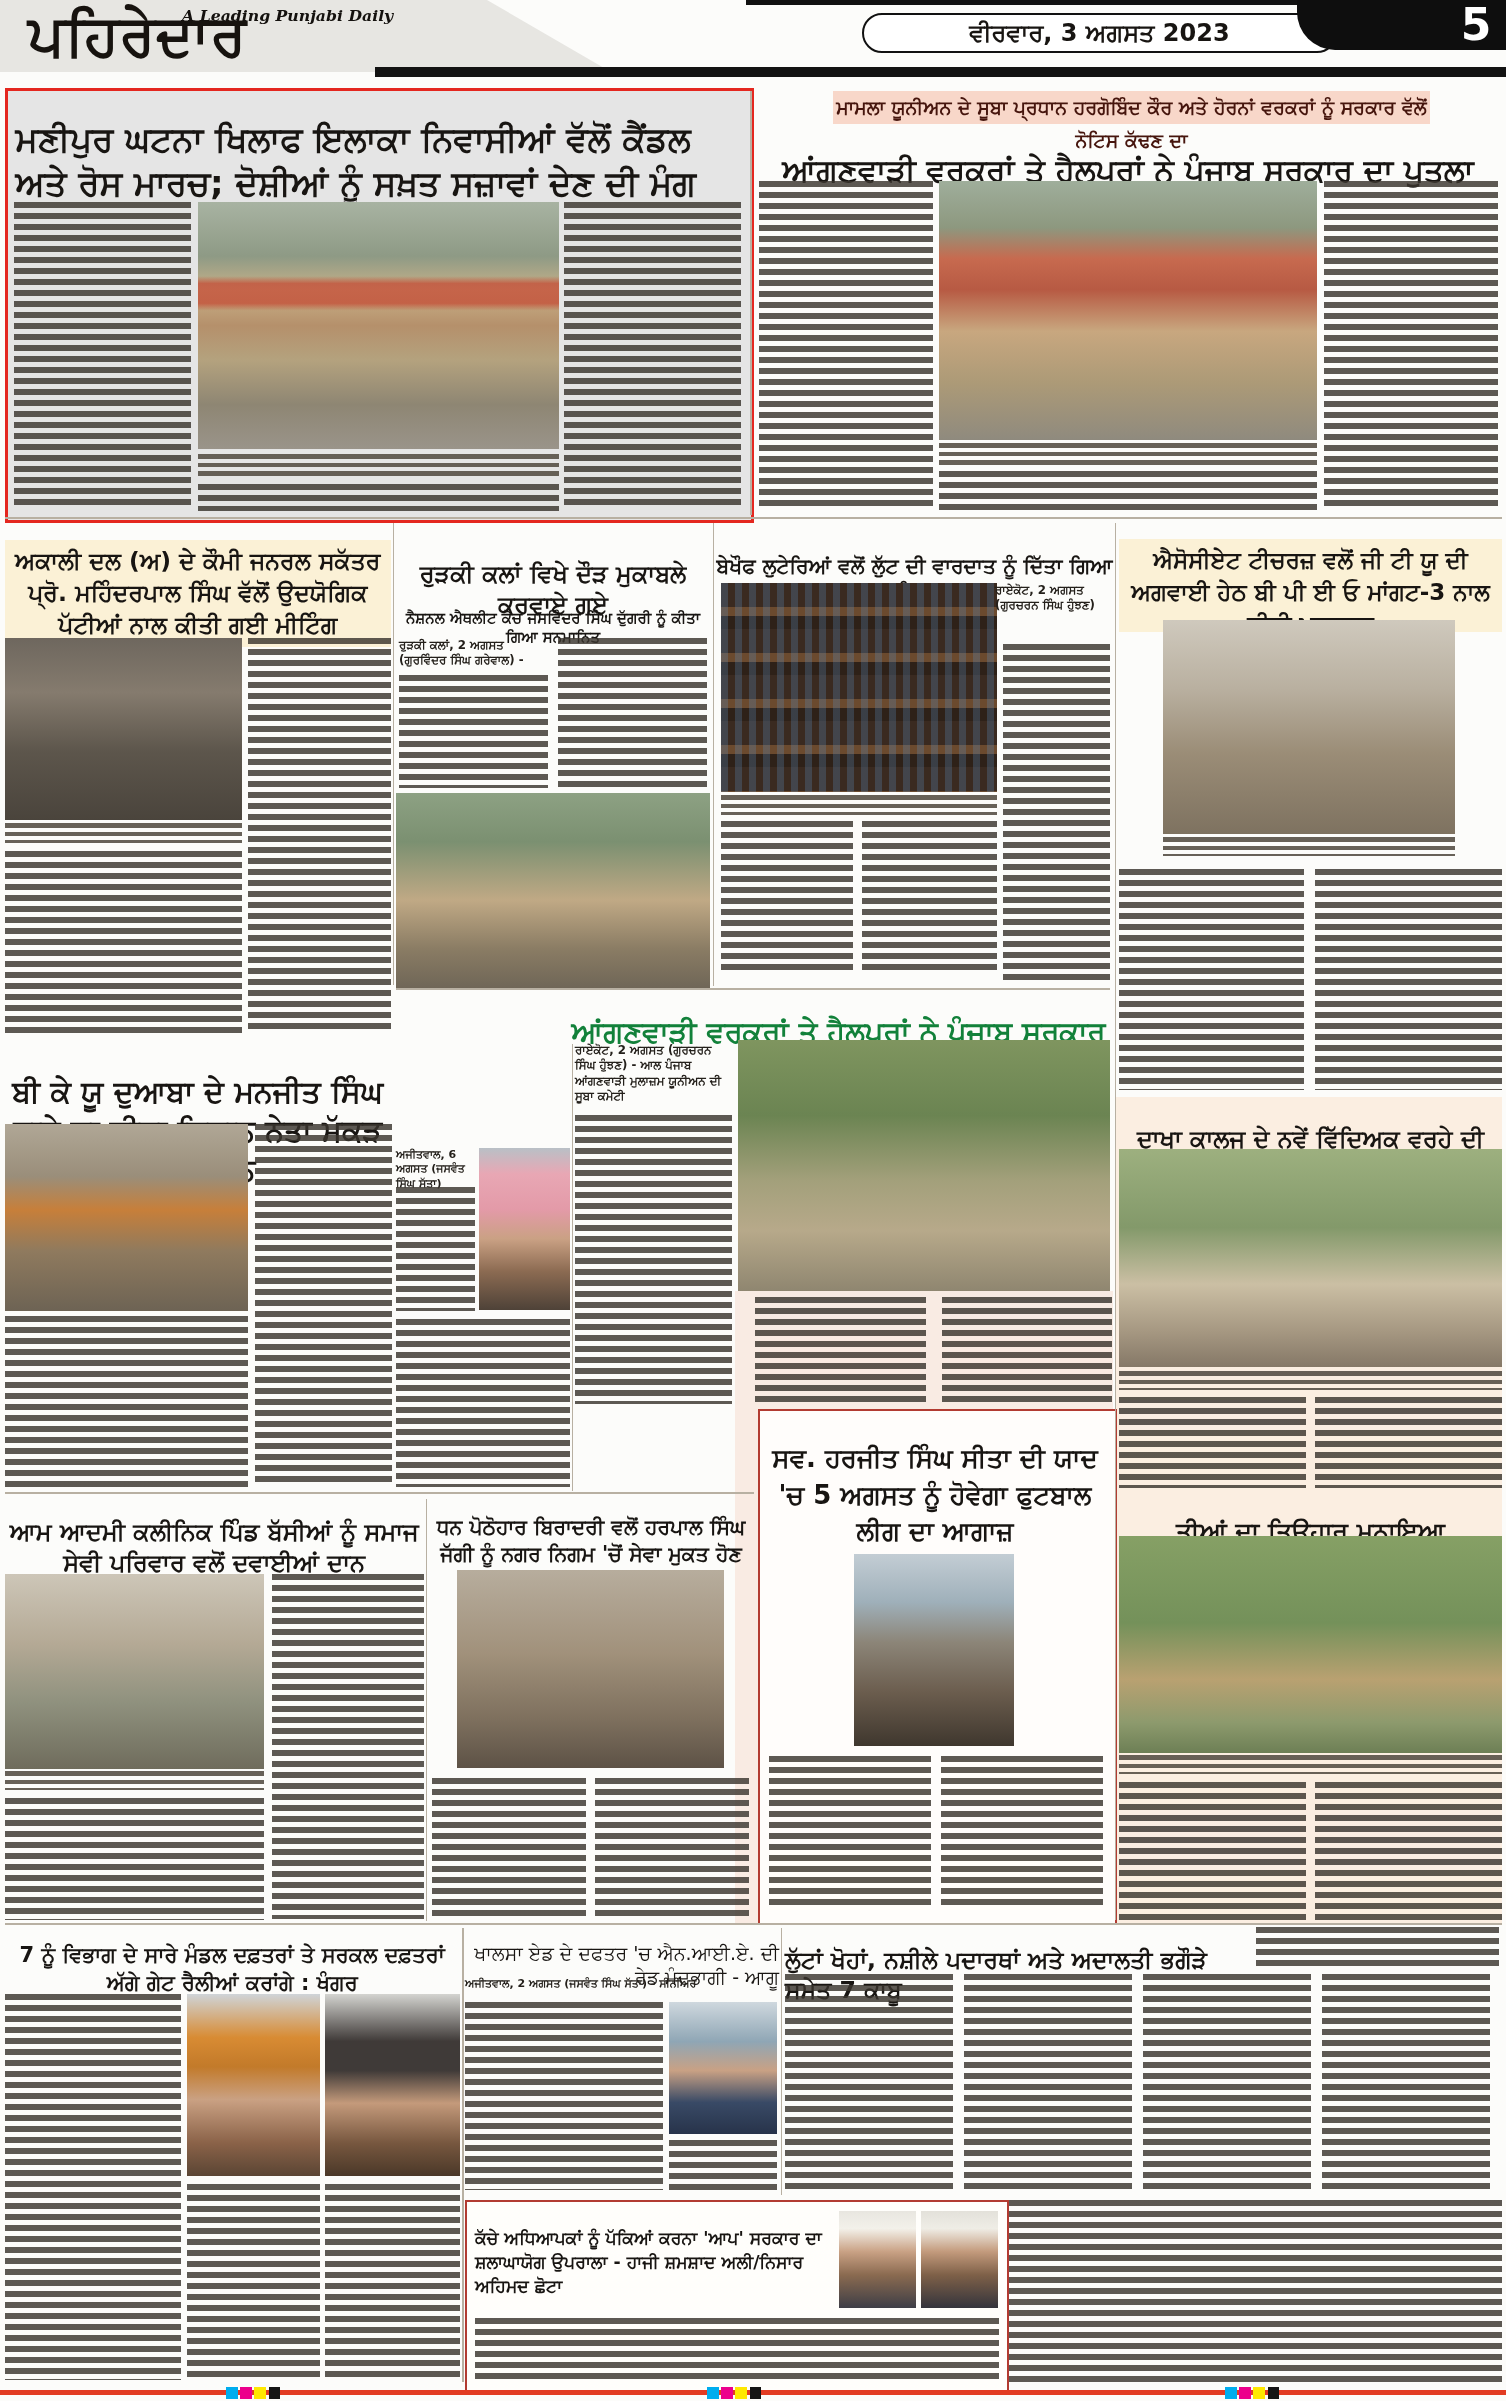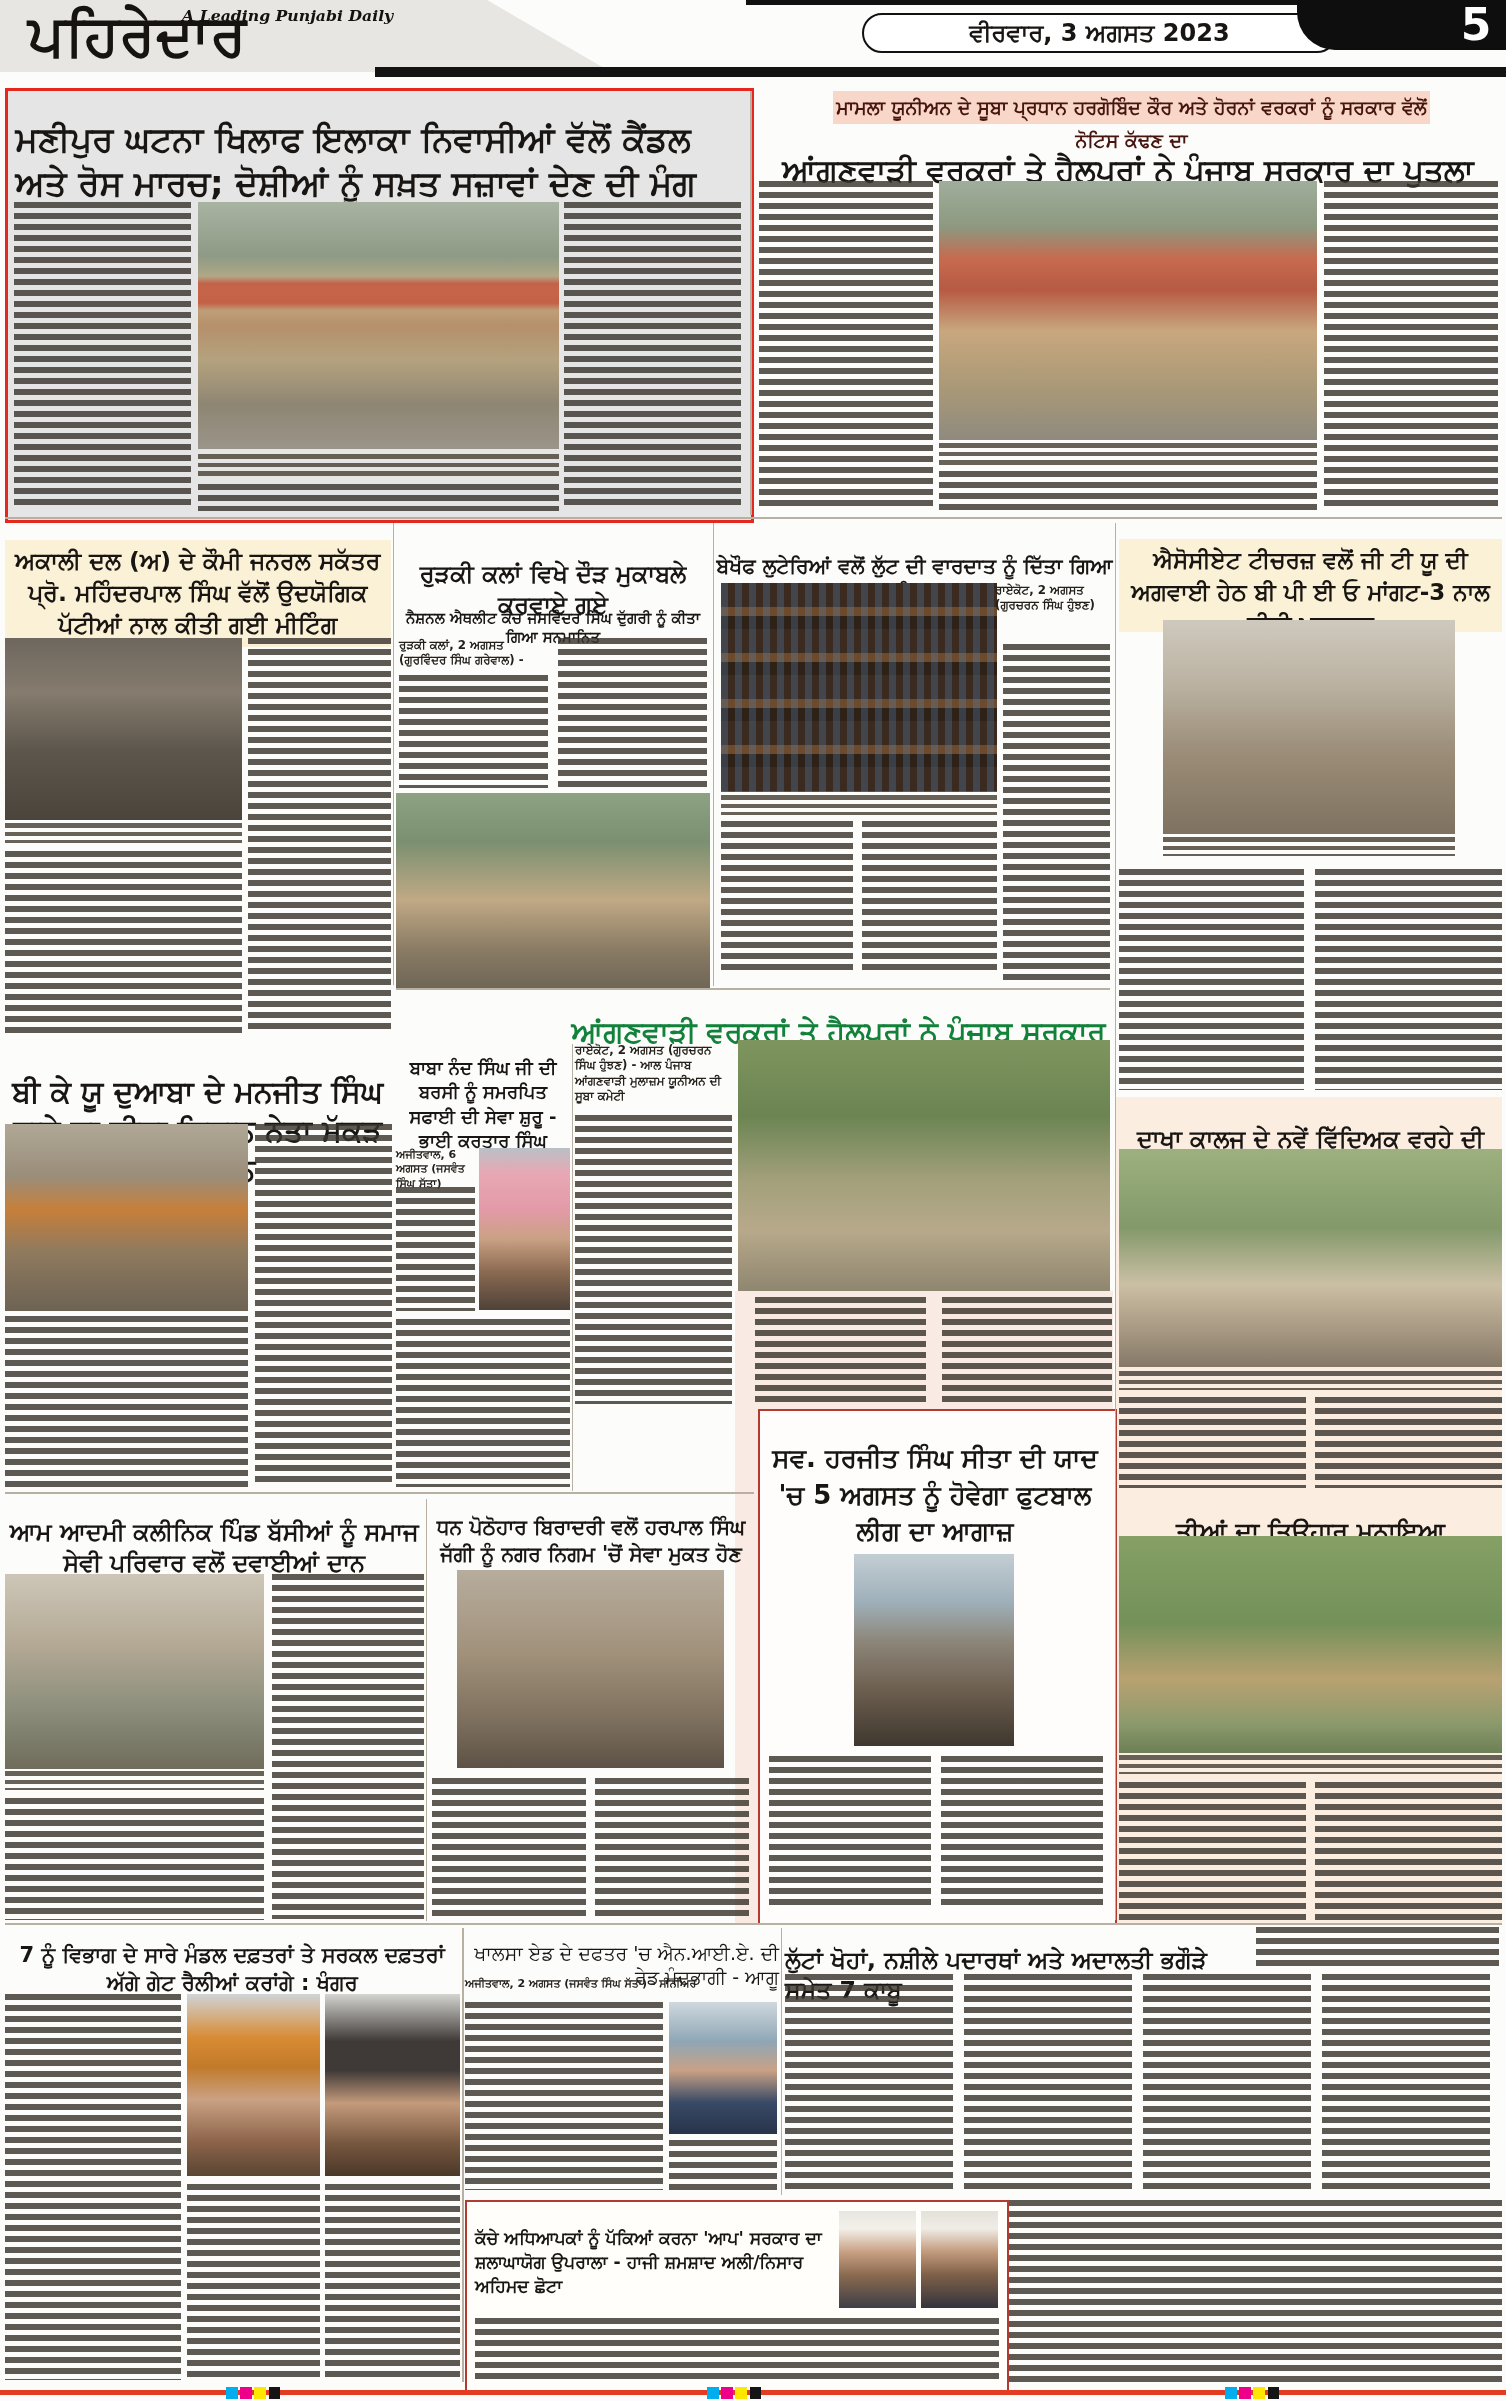--- a/index.html
+++ b/index.html
@@ -255,21 +255,20 @@
 </section>
 
 <section class="abs" id="st-g">
   <h2 class="abs hl" id="g-hl">ਬੀ ਕੇ ਯੂ ਦੁਆਬਾ ਦੇ ਮਨਜੀਤ ਸਿੰਘ ਰਾਏ ਦਾ ਕੀਤਾ ਕਿਸਾਨ ਨੇਤਾ ਮੱਕੜ ਨੇ ਸਨਮਾਨ</h2>
   <div class="abs photo" id="g-photo"></div>
   <div class="abs greek" id="g-c1"></div>
   <div class="abs greek" id="g-c2"></div>
 </section>
 
 <section class="abs" id="st-h">
-  <h3 class="abs hl" id="h-hl">ਬਾਬਾ ਨੰਦ ਸਿੰਘ ਜੀ ਦੀ ਬਰਸੀ ਨੂੰ ਸਮਰਪਿਤ ਸਫਾਈ ਦੀ ਸੇਵਾ ਸ਼ੁਰੂ - ਭਾਈ ਕਰਤਾਰ ਸਿੰਘ</h3>
   <div class="abs dl" id="h-dl">ਅਜੀਤਵਾਲ, 6 ਅਗਸਤ (ਜਸਵੰਤ ਸਿੰਘ ਸੱਤਾ)</div>
   <div class="abs greek" id="h-c1"></div>
   <div class="abs photo" id="h-photo"></div>
   <div class="abs greek" id="h-c2"></div>
 </section>
 
 <h2 class="abs" id="i-hl">ਆਂਗਣਵਾੜੀ ਵਰਕਰਾਂ ਤੇ ਹੈਲਪਰਾਂ ਨੇ ਪੰਜਾਬ ਸਰਕਾਰ ਦਾ ਪੁਤਲਾ ਫੂਕਿਆ</h2>
 <div class="abs dl" id="i-dl">ਰਾਏਕੋਟ, 2 ਅਗਸਤ (ਗੁਰਚਰਨ ਸਿੰਘ ਹੁੰਝਣ) - ਆਲ ਪੰਜਾਬ ਆਂਗਣਵਾੜੀ ਮੁਲਾਜ਼ਮ ਯੂਨੀਅਨ ਦੀ ਸੂਬਾ ਕਮੇਟੀ</div>
 <div class="abs greek" id="i-c1"></div>
 <div class="abs photo" id="i-photo"></div>

